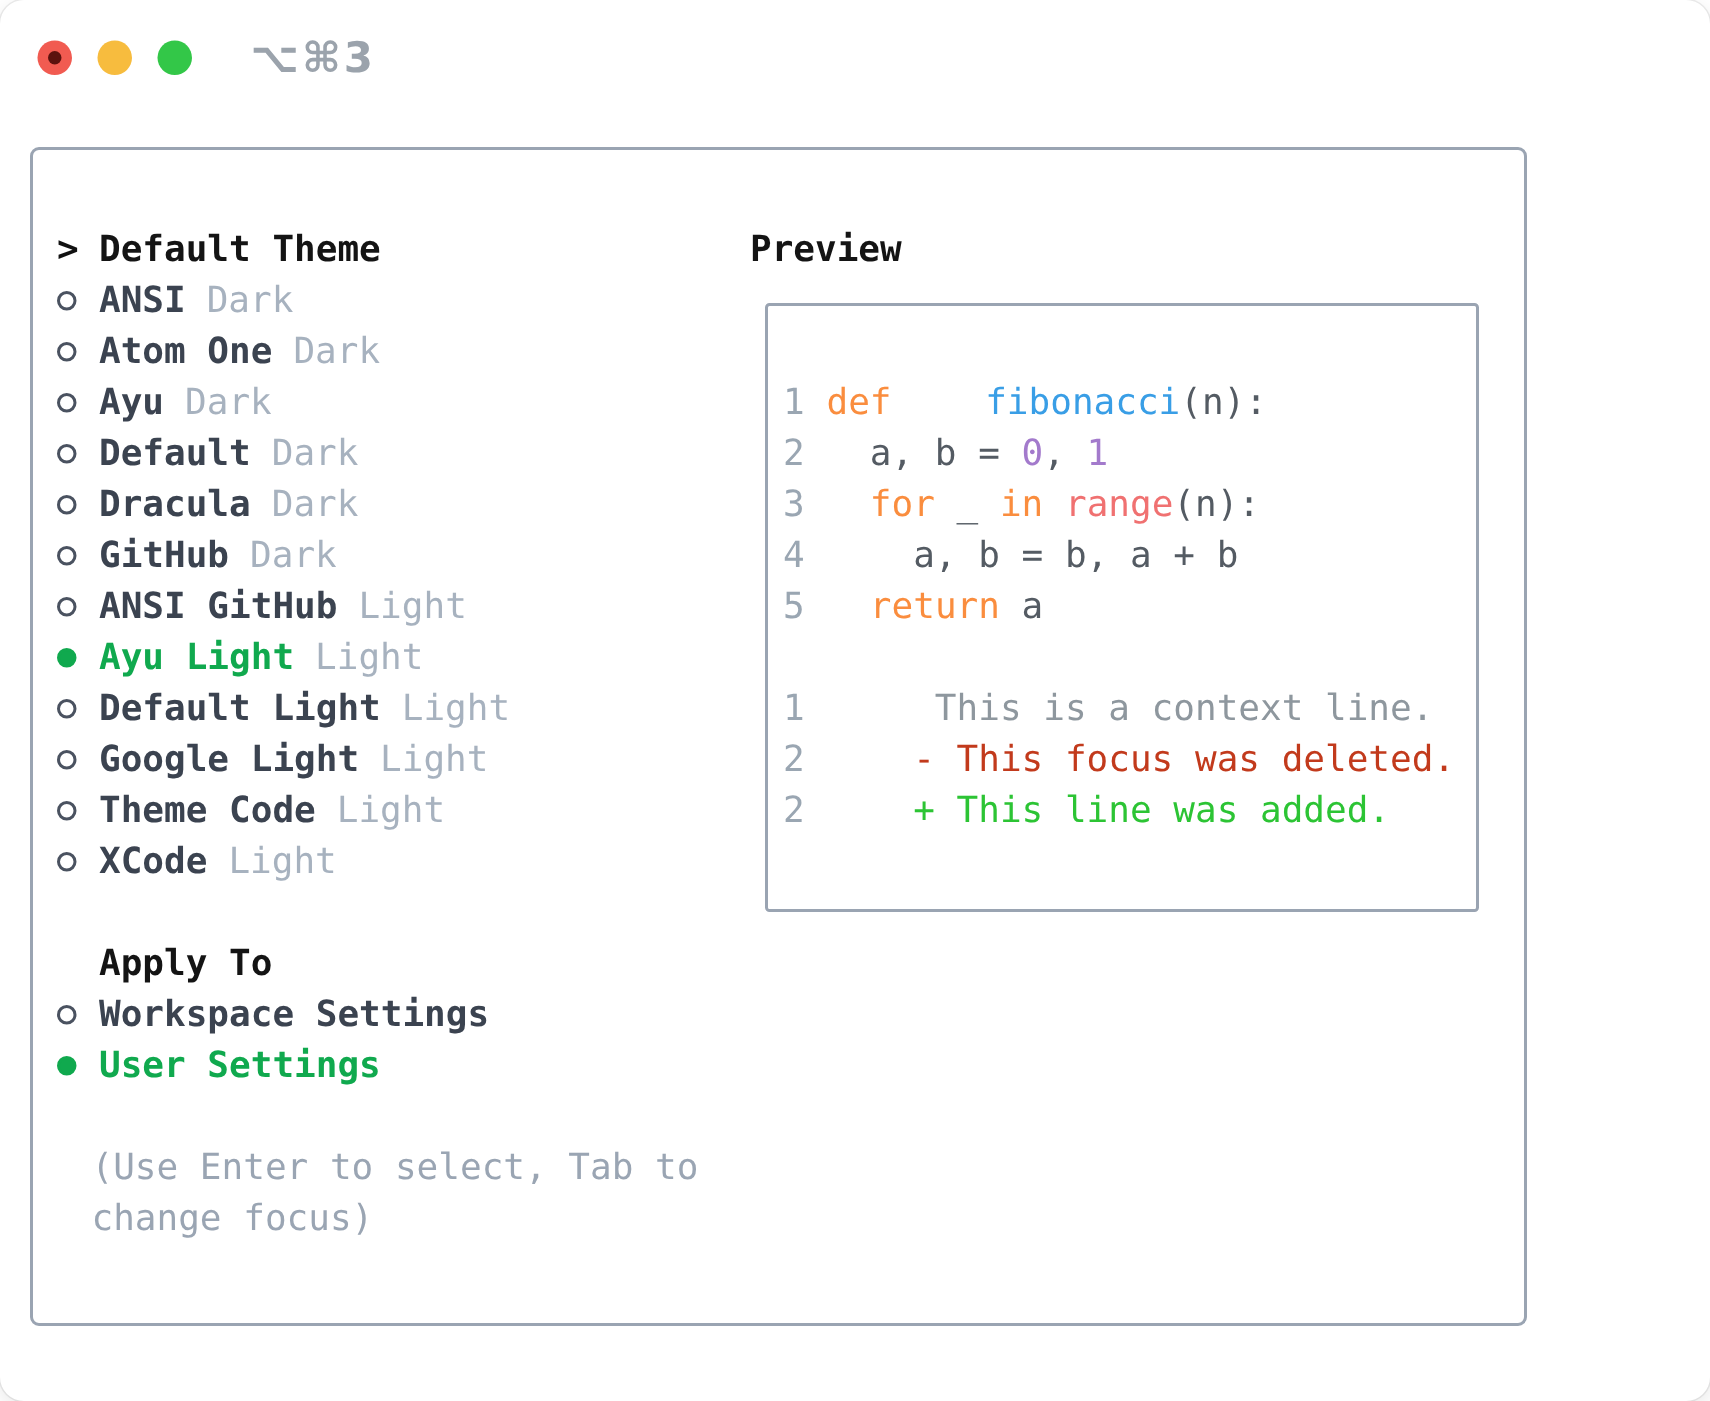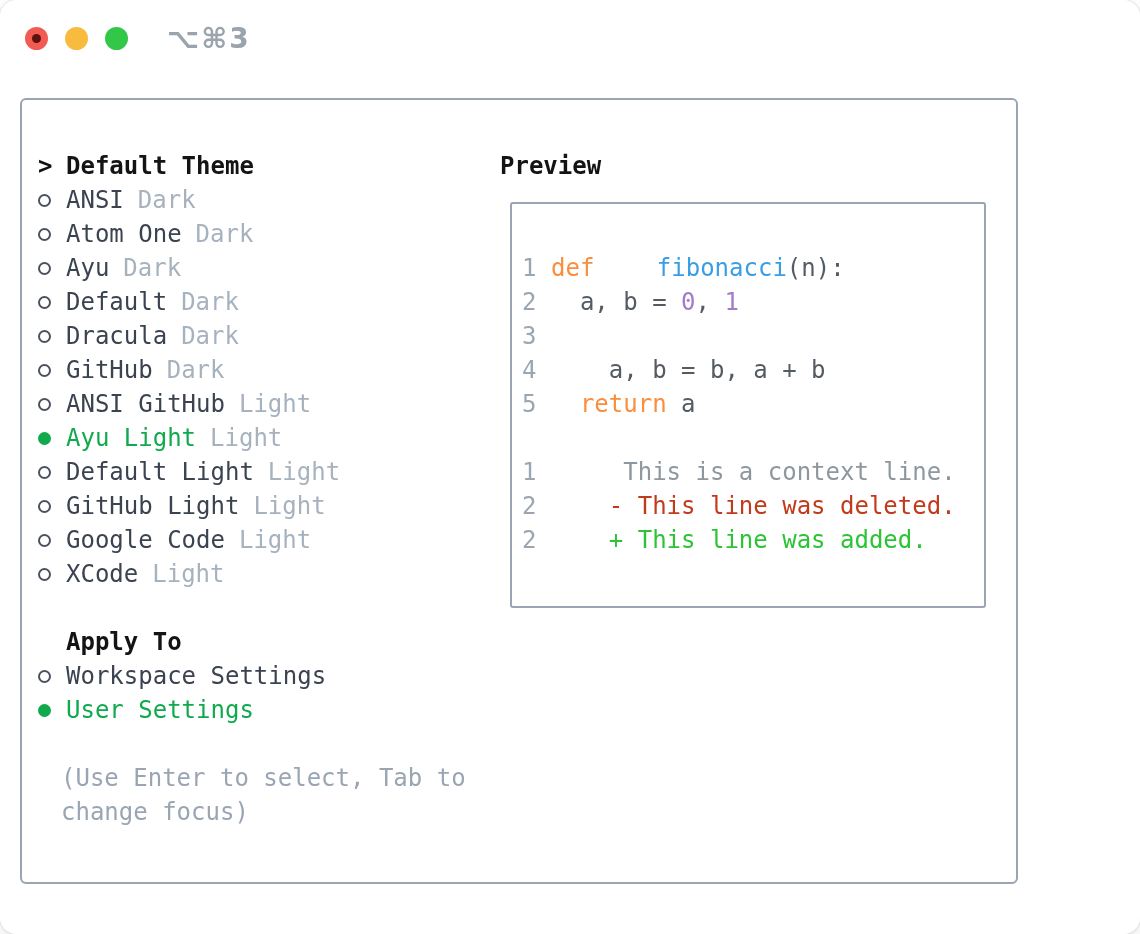--- a/index.html
+++ b/index.html
@@ -30,21 +30,21 @@
     position:absolute;left:20px;top:98px;width:994px;height:782px;
     border:2px solid var(--border-gray);border-radius:6px;background:#fff;
   }
   .left-col{position:absolute;left:16px;top:49px;width:440px;font-size:24px;}
   .row{height:34px;display:flex;align-items:center;white-space:pre;}
   .prefix{width:28px;display:inline-flex;align-items:center;flex:none;}
   .prompt{color:#111;font-weight:bold;}
   .radio{width:13px;height:13px;border-radius:50%;border:2px solid #4a5260;box-sizing:border-box;}
   .radio.sel{background:var(--accent-green);border-color:var(--accent-green);}
   .title-text{font-weight:bold;color:var(--heading);}
-  .theme-name{color:var(--text-dark);}
+  .theme-name{color:var(--text-dark);font-weight:bold;}
   .theme-name.sel{color:var(--accent-green);}
   .theme-tag{color:var(--tag-gray);margin-left:14px;}
   .spacer{height:34px;}
   .subhead{padding-left:28px;align-items:center;}
   .help{color:var(--help-gray);line-height:34px;width:434px;white-space:normal;word-break:normal;margin-left:23px;}
   
   .preview-title{position:absolute;left:478px;top:49px;height:34px;display:flex;align-items:center;
     font-size:24px;font-weight:bold;color:var(--heading);}
   .preview-box{
     position:absolute;left:488px;top:102px;width:476px;height:406px;box-sizing:border-box;
@@ -87,22 +87,22 @@
       <div id="theme-list">
           <div class="row"><span class="prefix"><span class="radio"></span></span><span class="theme-name">ANSI</span><span class="theme-tag">Dark</span></div>
           <div class="row"><span class="prefix"><span class="radio"></span></span><span class="theme-name">Atom One</span><span class="theme-tag">Dark</span></div>
           <div class="row"><span class="prefix"><span class="radio"></span></span><span class="theme-name">Ayu</span><span class="theme-tag">Dark</span></div>
           <div class="row"><span class="prefix"><span class="radio"></span></span><span class="theme-name">Default</span><span class="theme-tag">Dark</span></div>
           <div class="row"><span class="prefix"><span class="radio"></span></span><span class="theme-name">Dracula</span><span class="theme-tag">Dark</span></div>
           <div class="row"><span class="prefix"><span class="radio"></span></span><span class="theme-name">GitHub</span><span class="theme-tag">Dark</span></div>
           <div class="row"><span class="prefix"><span class="radio"></span></span><span class="theme-name">ANSI GitHub</span><span class="theme-tag">Light</span></div>
           <div class="row"><span class="prefix"><span class="radio sel"></span></span><span class="theme-name sel">Ayu Light</span><span class="theme-tag">Light</span></div>
           <div class="row"><span class="prefix"><span class="radio"></span></span><span class="theme-name">Default Light</span><span class="theme-tag">Light</span></div>
-          <div class="row"><span class="prefix"><span class="radio"></span></span><span class="theme-name">GitHub Light</span><span class="theme-tag">Light</span></div>
-          <div class="row"><span class="prefix"><span class="radio"></span></span><span class="theme-name">Google Code</span><span class="theme-tag">Light</span></div>
+          <div class="row"><span class="prefix"><span class="radio"></span></span><span class="theme-name">Google Light</span><span class="theme-tag">Light</span></div>
+          <div class="row"><span class="prefix"><span class="radio"></span></span><span class="theme-name">Theme Code</span><span class="theme-tag">Light</span></div>
           <div class="row"><span class="prefix"><span class="radio"></span></span><span class="theme-name">XCode</span><span class="theme-tag">Light</span></div>
         </div>
 
       <div class="spacer"></div>
 
       <div class="row subhead">
         <span class="title-text">Apply To</span>
       </div>
 
       <div id="apply-list">
@@ -114,24 +114,24 @@
 
       <div class="help">(Use Enter to select, Tab to change focus)</div>
     </div>
 
     <div class="preview-title">Preview</div>
 
     <div class="preview-box">
       <div id="code-lines">
           <div class="code-line"><span class="lnum">1</span><span class="code"><span class="tok-kw">def </span><span class="tok-fn">fibonacci</span><span class="tok-plain">(n):</span></span></div>
           <div class="code-line"><span class="lnum">2</span><span class="code"><span class="tok-plain">  a, b = </span><span class="tok-num">0</span><span class="tok-plain">, </span><span class="tok-num">1</span></span></div>
-          <div class="code-line"><span class="lnum">3</span></div>
+          <div class="code-line"><span class="lnum">3</span><span class="code"><span class="tok-plain">  </span><span class="tok-kw">for</span><span class="tok-plain"> _ </span><span class="tok-kw">in</span><span class="tok-plain"> </span><span class="tok-call">range</span><span class="tok-plain">(n):</span></span></div>
           <div class="code-line"><span class="lnum">4</span><span class="code"><span class="tok-plain">    a, b = b, a + b</span></span></div>
           <div class="code-line"><span class="lnum">5</span><span class="code"><span class="tok-plain">  </span><span class="tok-kw">return</span><span class="tok-plain"> a</span></span></div>
           <div class="code-line"></div>
           <div class="code-line"><span class="lnum">1</span><span class="code"><span class="tok-ctx">     This is a context line.</span></span></div>
-          <div class="code-line"><span class="lnum">2</span><span class="code"><span class="tok-del">    - This line was deleted.</span></span></div>
+          <div class="code-line"><span class="lnum">2</span><span class="code"><span class="tok-del">    - This focus was deleted.</span></span></div>
           <div class="code-line"><span class="lnum">2</span><span class="code"><span class="tok-add">    + This line was added.</span></span></div>
         </div>
     </div>
 
   </div>
 </div>
 
 </body></html>

